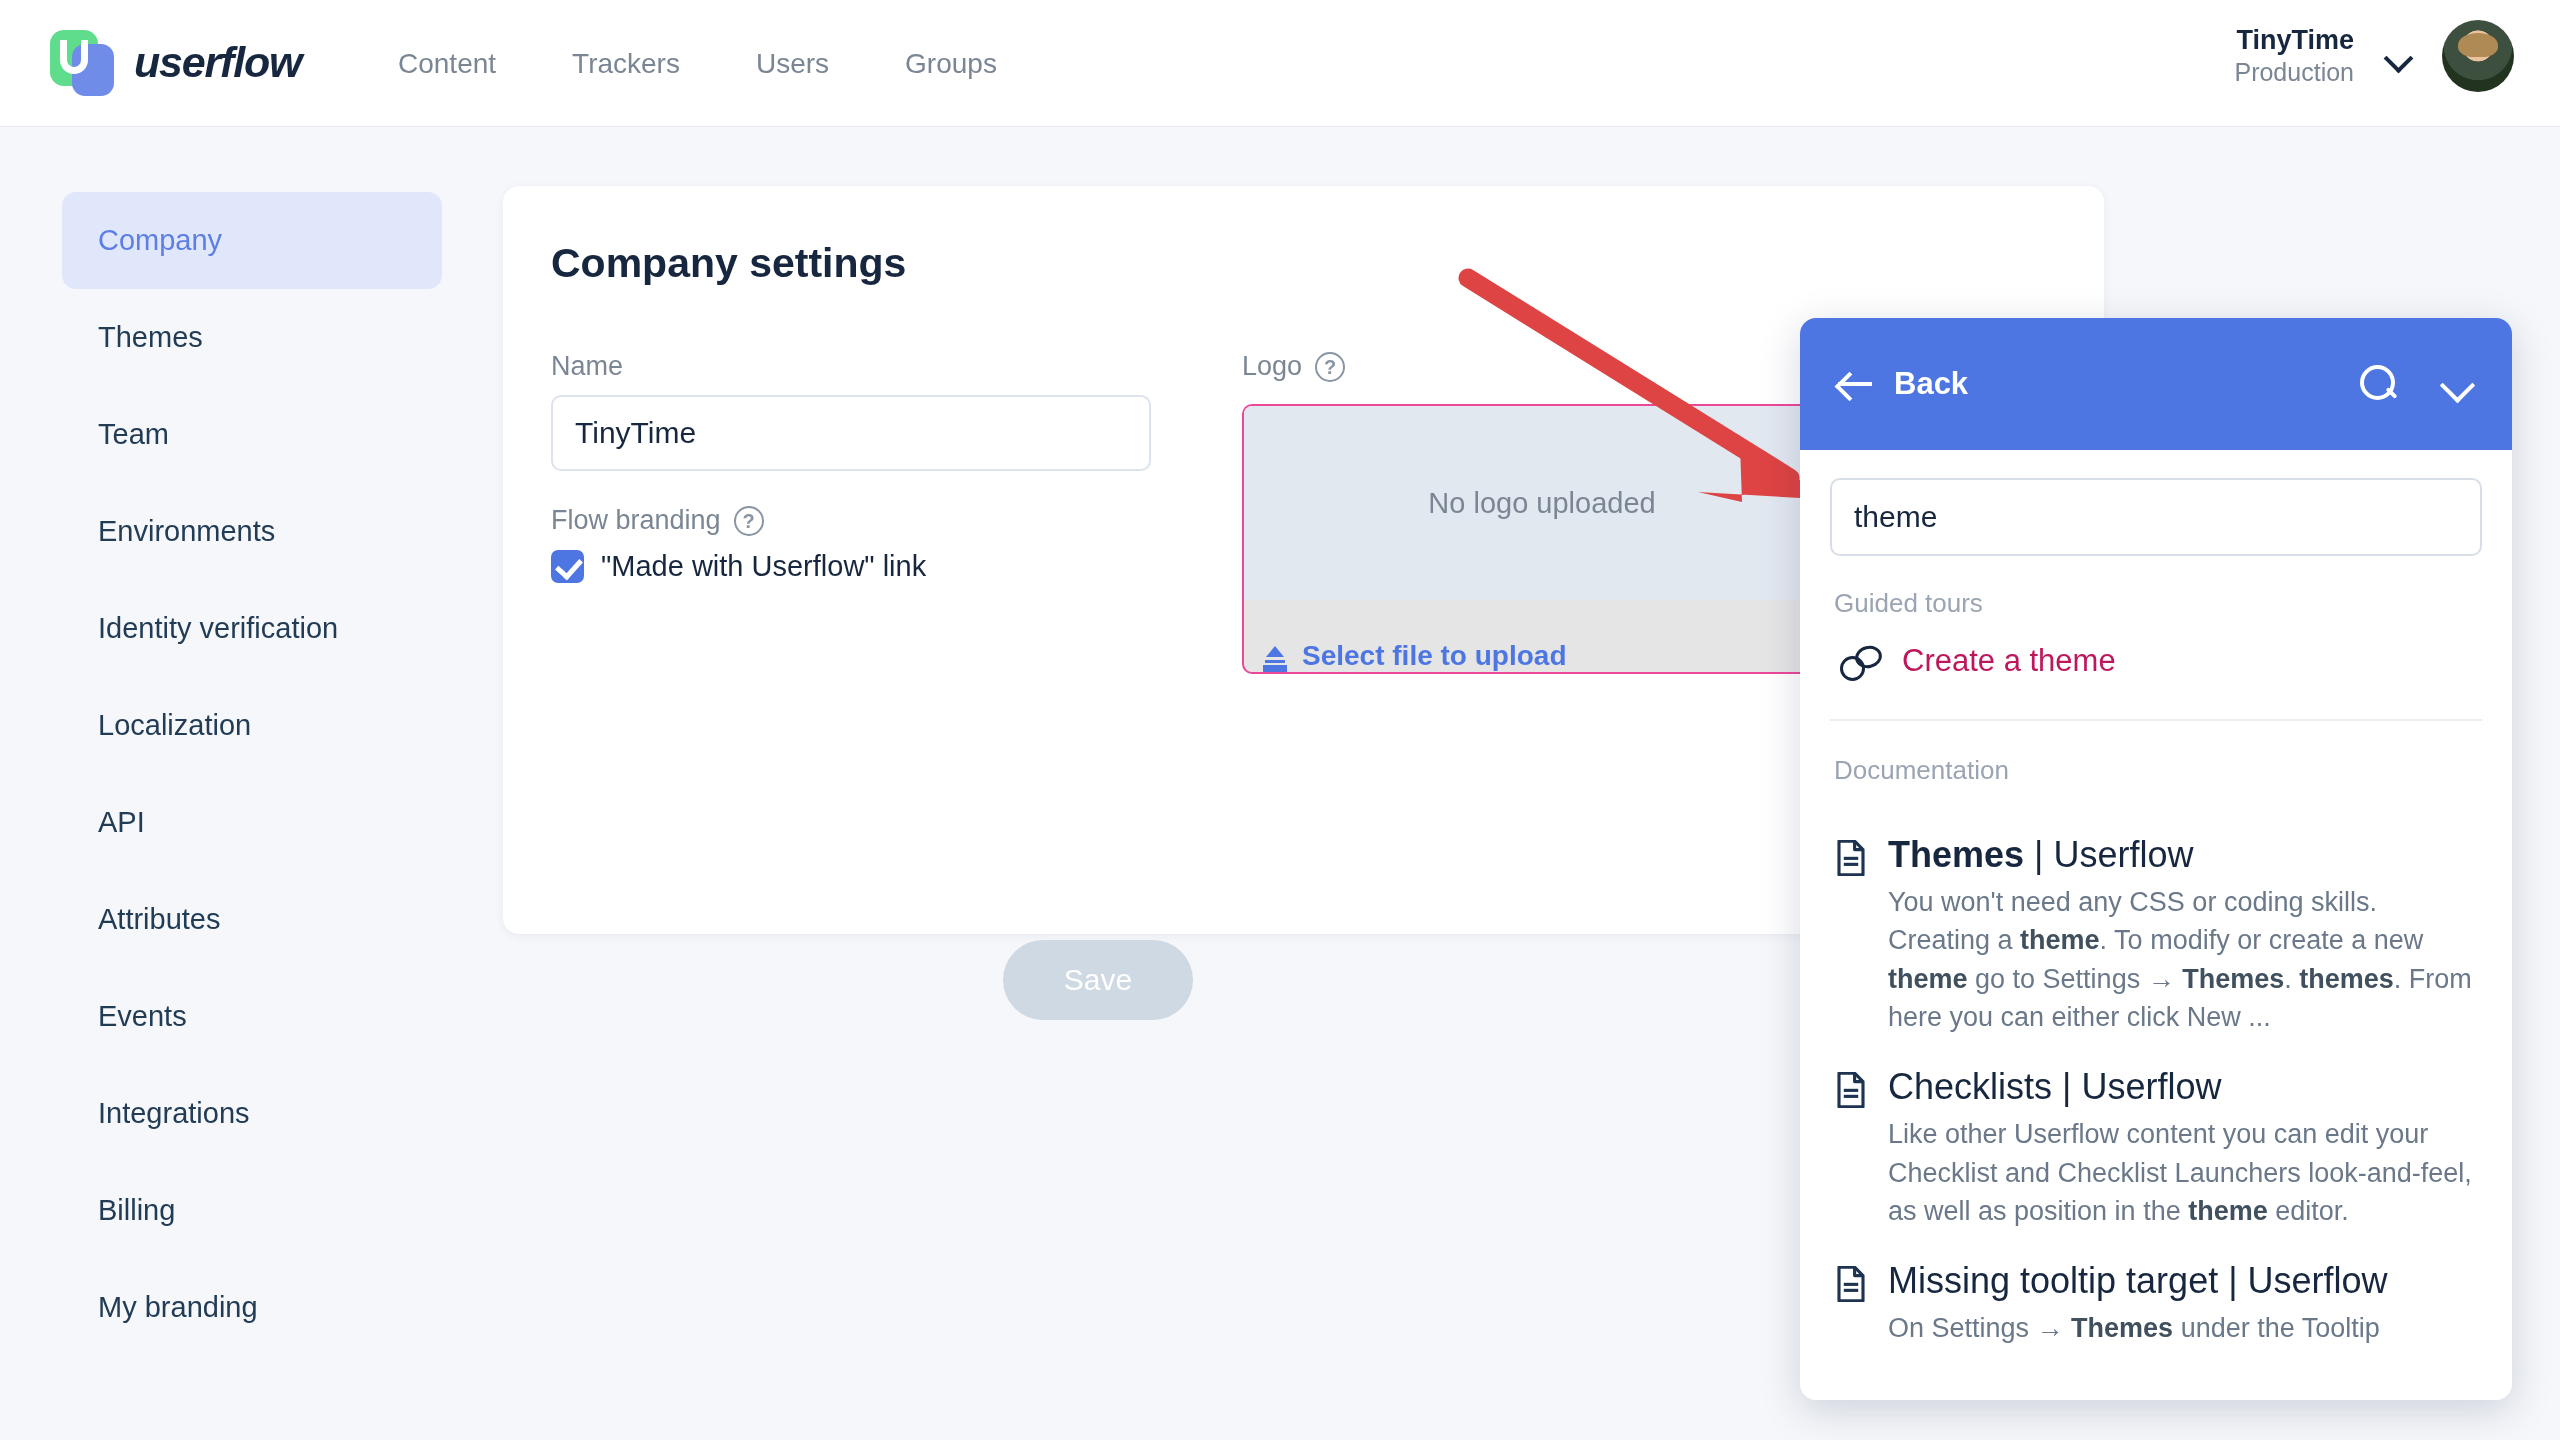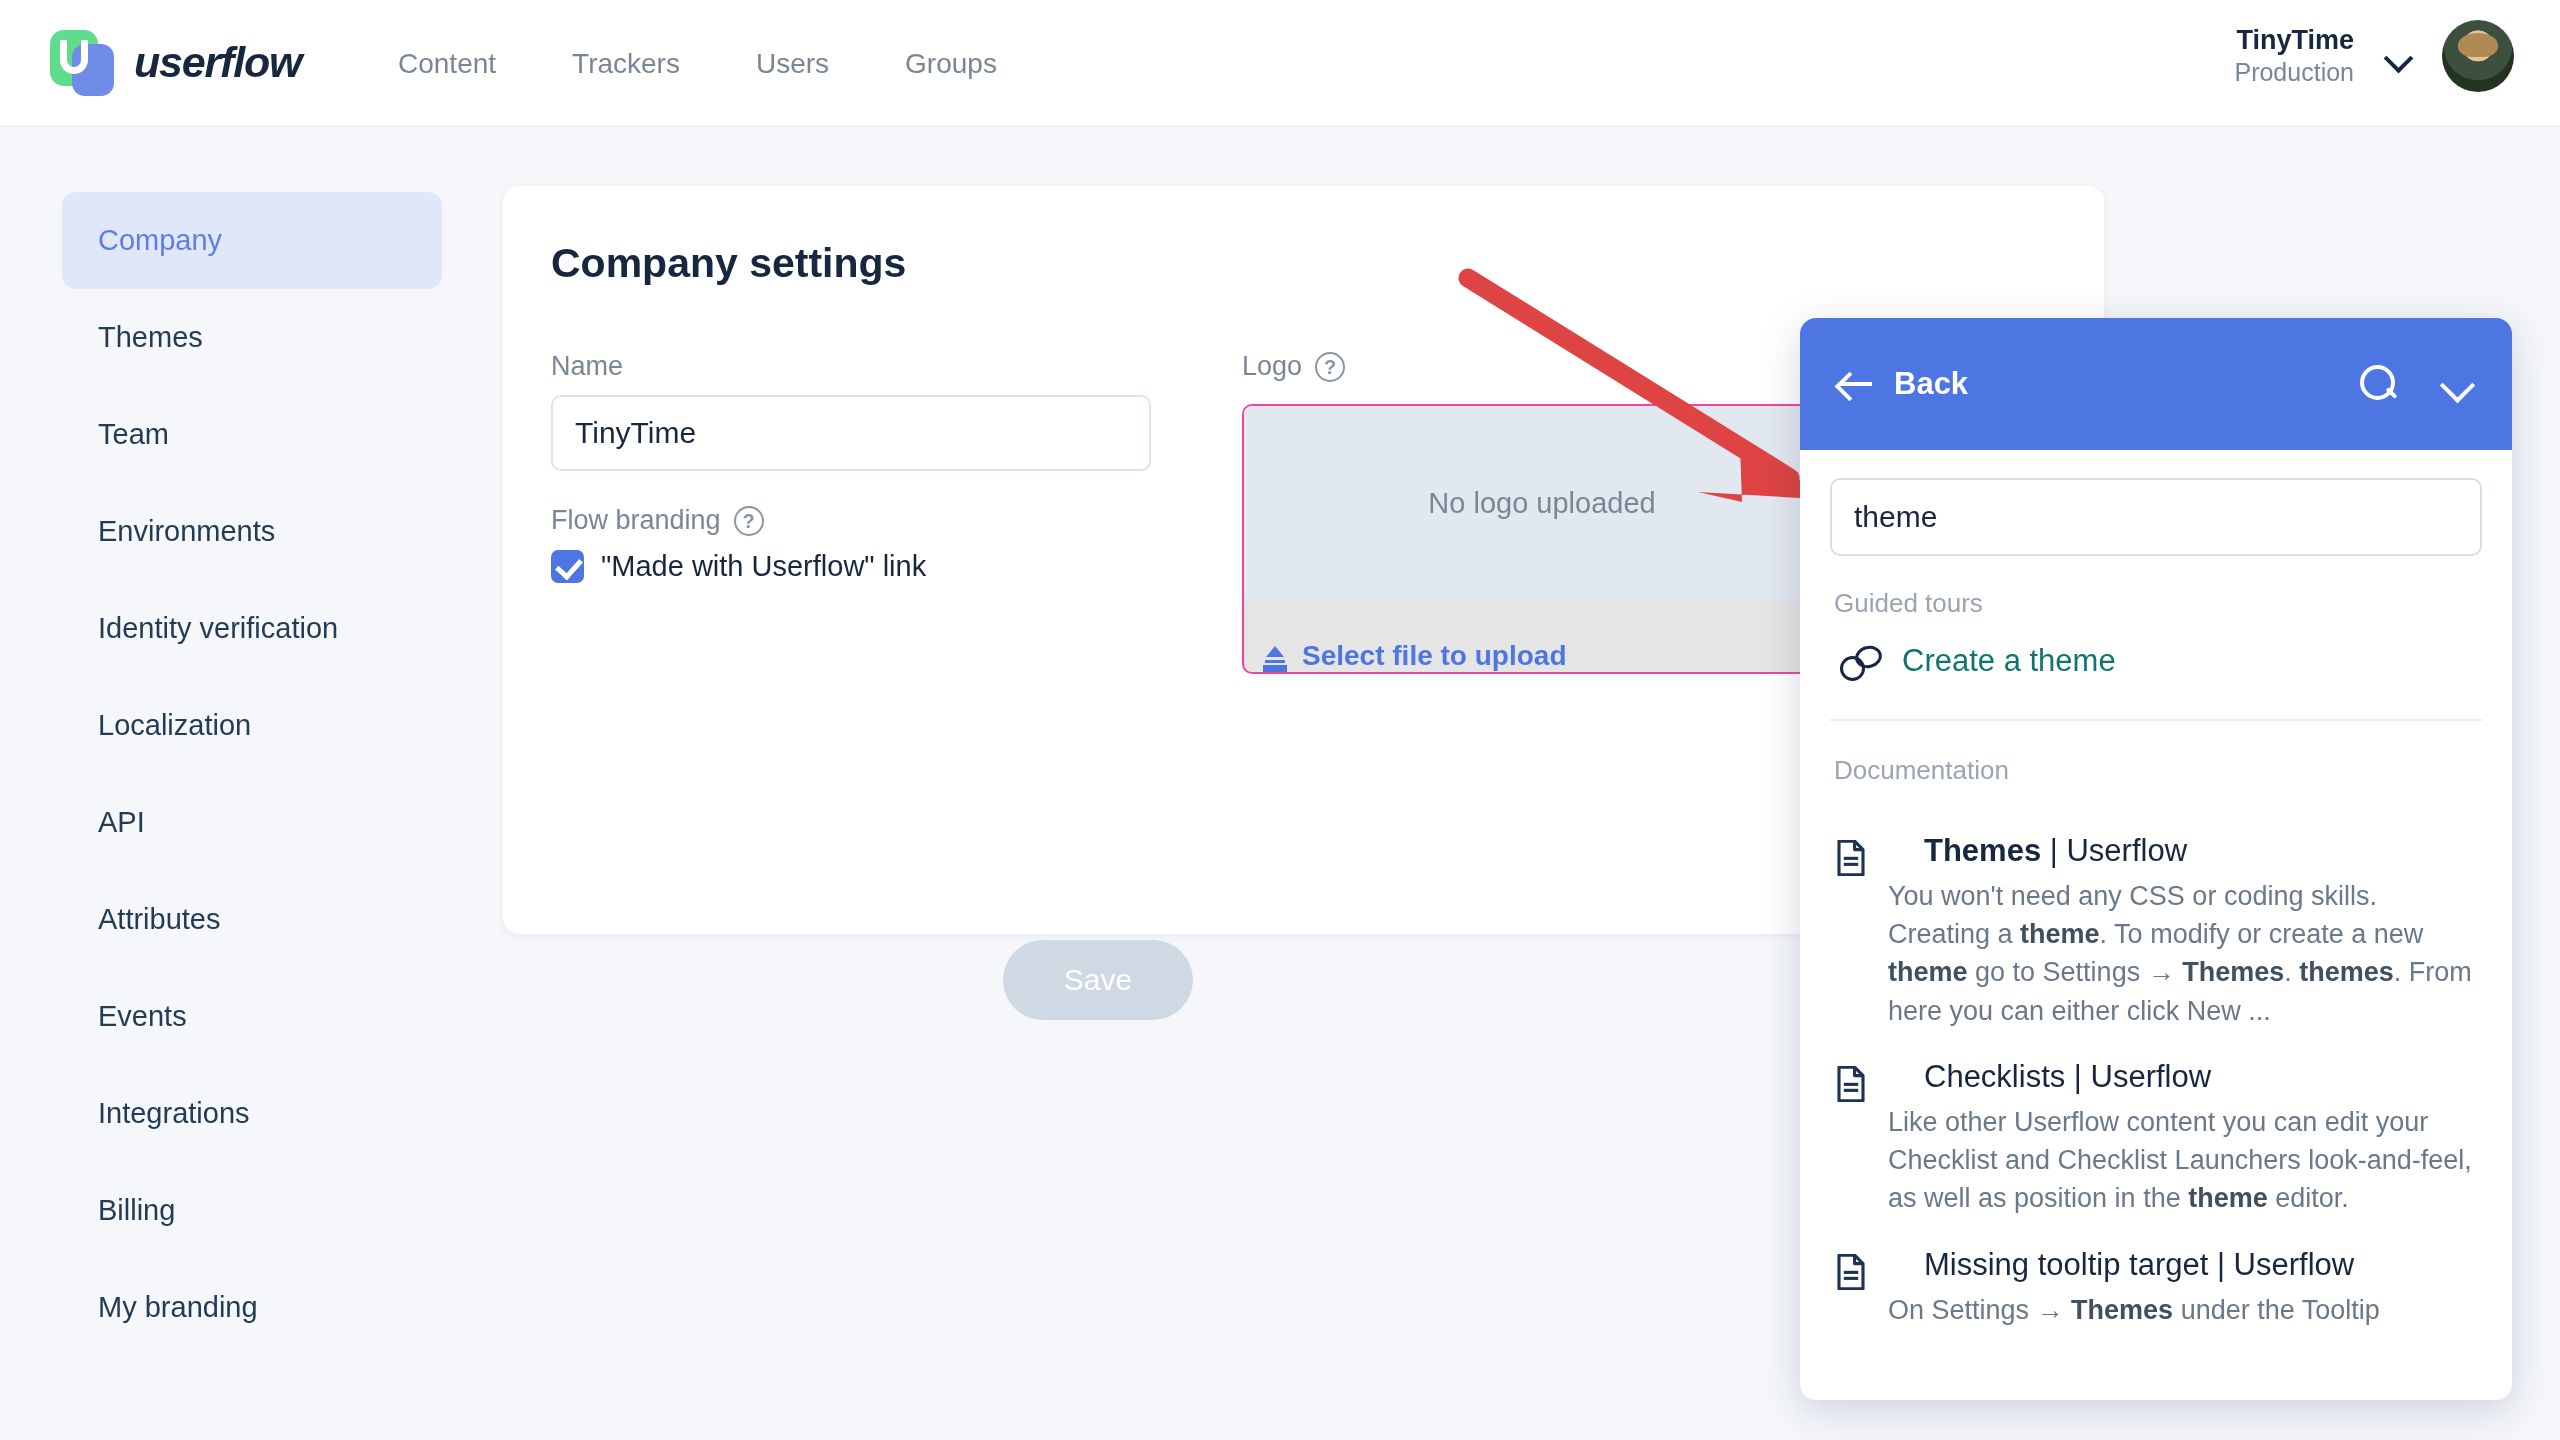--- a/index.html
+++ b/index.html
@@ -248,32 +248,32 @@
   .tour-icon::before {
     content: ""; position: absolute; left: 0; top: 10px;
     width: 19px; height: 19px; border: 3.5px solid #17273f;
     border-radius: 50%;
   }
   .tour-icon::after {
     content: ""; position: absolute; left: 15px; top: 0;
     width: 21px; height: 16px; border: 3.5px solid #17273f;
     border-radius: 50%; transform: rotate(-14deg);
   }
-  .tour-label { font-size: 31px; color: #0f766e; }
+  .tour-label { font-size: 31px; color: #be185d; }
   .rc-divider {
     height: 2px; background: #eaedf2; margin: 34px 0 0 0;
   }
   .doc-item {
     display: flex; gap: 22px; padding: 28px 4px 0 6px; cursor: pointer;
   }
   .doc-icon {
     width: 30px; height: 36px; flex: none; margin-top: 8px;
   }
   .doc-title {
-    font-size: 31px; color: #17273f; line-height: 1.25; margin-bottom: 6px; margin-left: 36px;
+    font-size: 36px; color: #17273f; line-height: 1.25; margin-bottom: 6px;
   }
   .doc-title b { font-weight: 700; }
   .doc-desc {
     font-size: 27px; color: #6a7889; line-height: 1.42;
   }
   .doc-desc b { font-weight: 700; color: #41505f; }
 </style>
 </head>
 <body>
 

